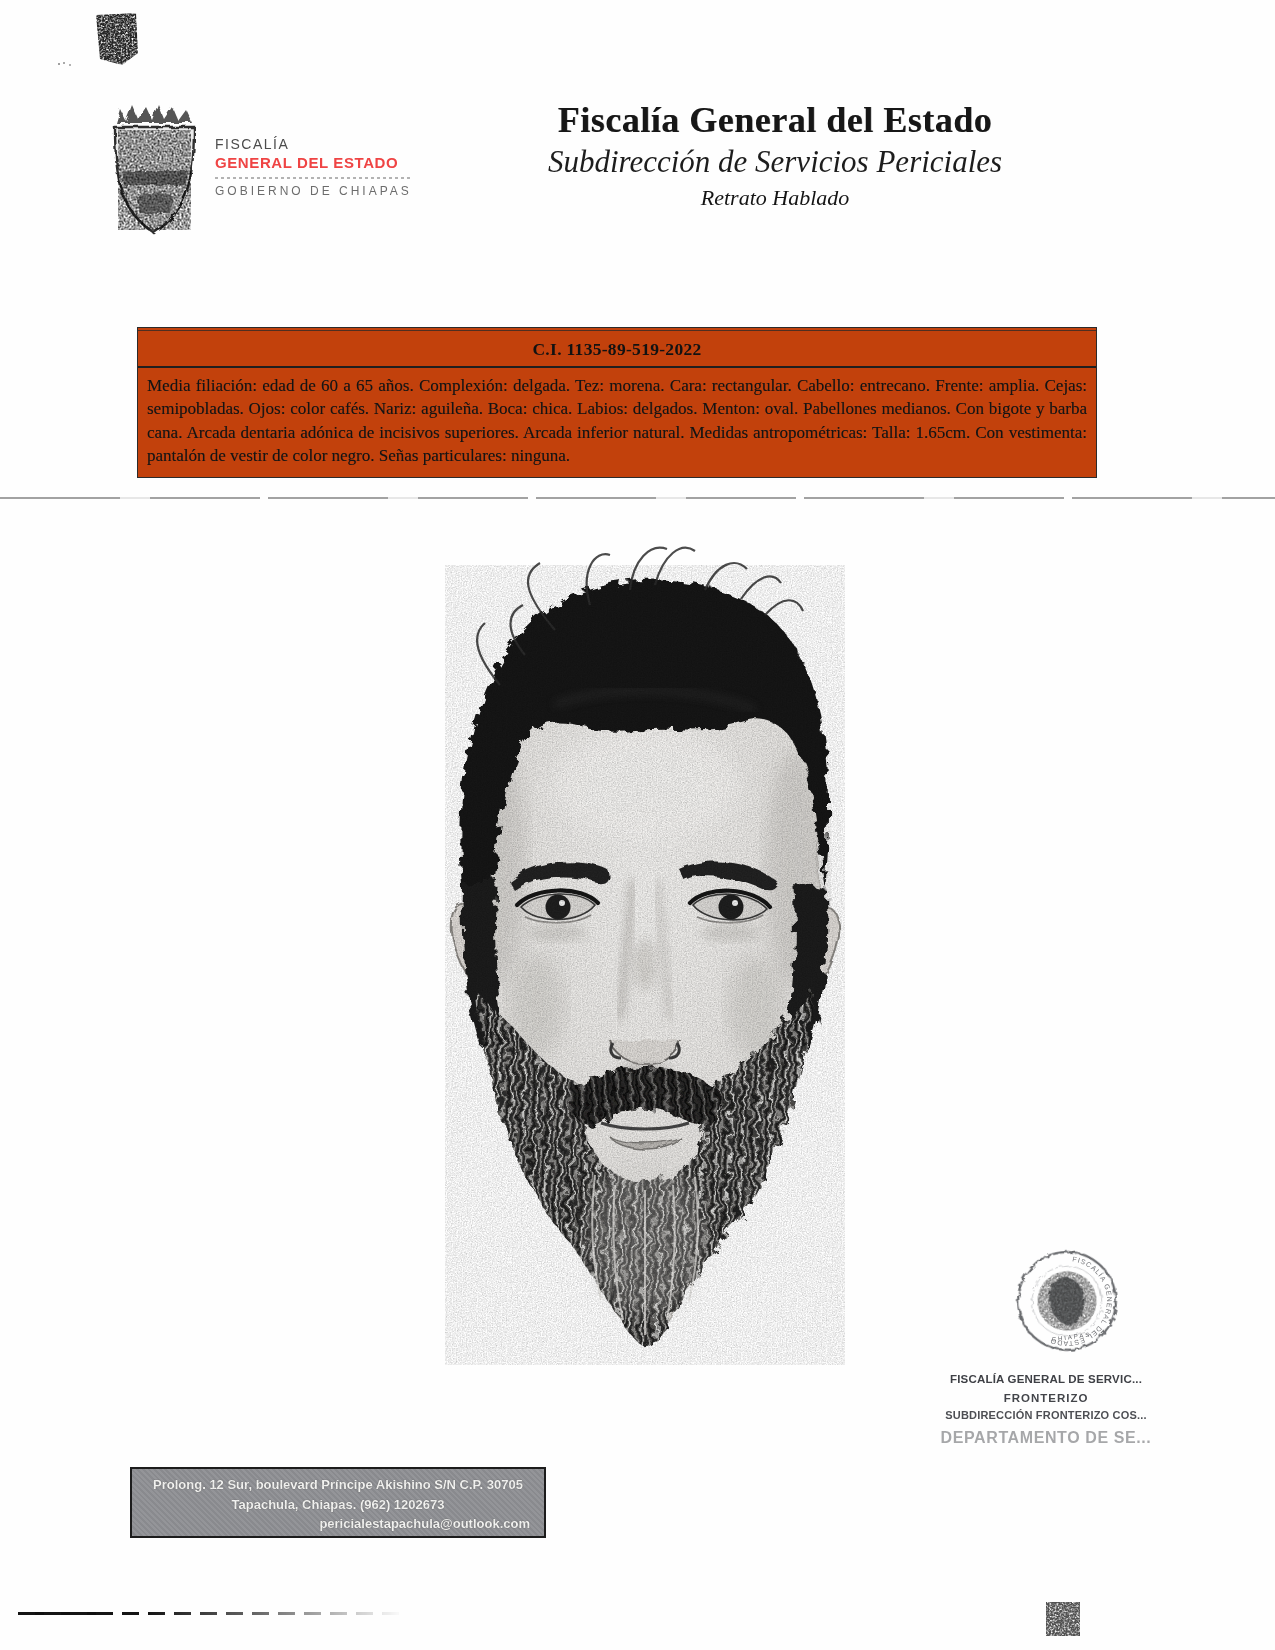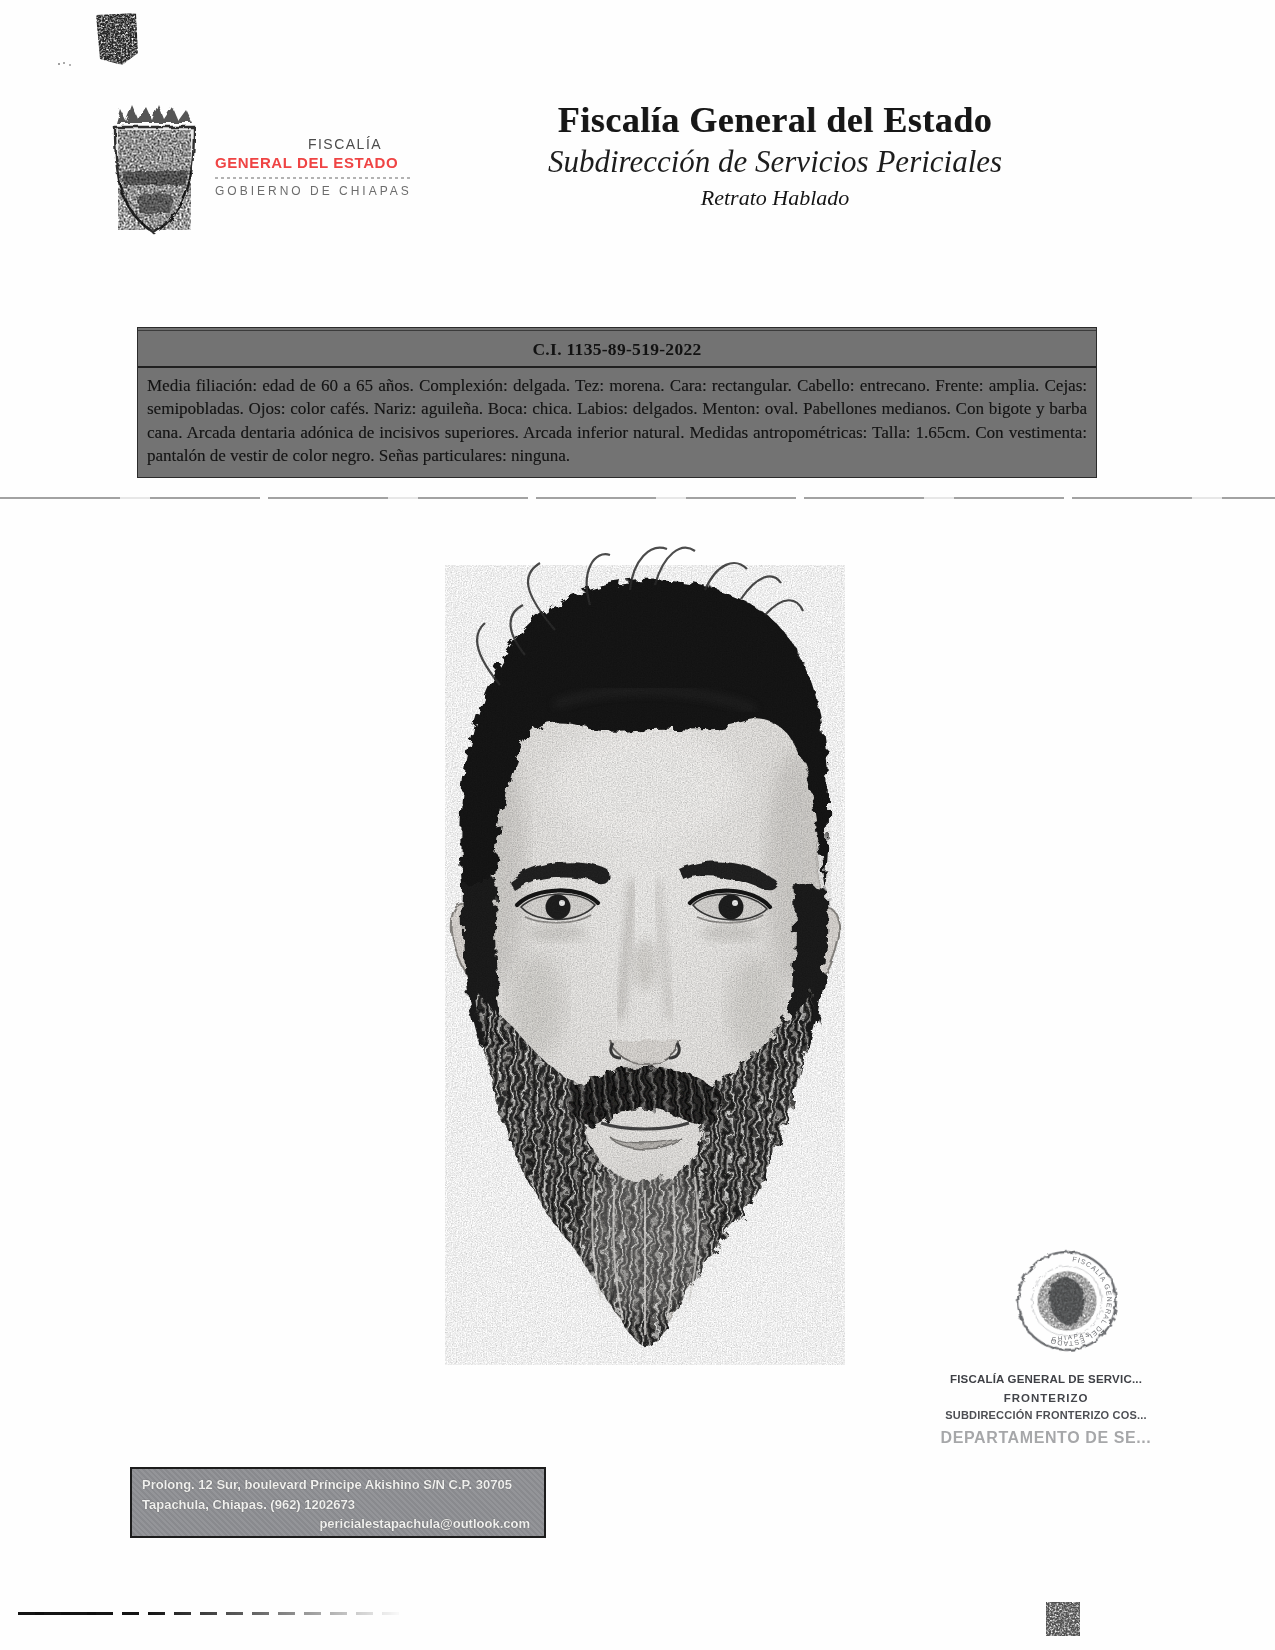--- a/index.html
+++ b/index.html
@@ -23,36 +23,36 @@
   .bottom-line{position:absolute; left:18px; top:1612px; width:410px; height:3px;
     background:repeating-linear-gradient(90deg,#141414 0 17px, transparent 17px 26px);
     -webkit-mask-image:linear-gradient(90deg,#000 0 32%, rgba(0,0,0,.65) 58%, transparent 94%);
             mask-image:linear-gradient(90deg,#000 0 32%, rgba(0,0,0,.65) 58%, transparent 94%);}
   .bottom-line-solid{position:absolute; left:18px; top:1612px; width:80px; height:2.5px; background:#0f0f0f;}
   .speck-br{position:absolute; left:1046px; top:1602px; width:34px; height:34px; opacity:.8;}
 
   
   .logo-shield{position:absolute; left:106px; top:101px; width:96px; height:138px;}
   .logo-text{position:absolute; left:215px; top:136px; width:260px; font-family:"Liberation Sans", sans-serif;}
-  .logo-line1{font-size:14px; letter-spacing:1.5px; color:#4c4c4c;text-align:center;}
+  .logo-line1{font-size:14px; letter-spacing:1.5px; color:#4c4c4c;}
   .logo-line2{font-size:15px; font-weight:bold; letter-spacing:.6px; color:#ef4444; margin-top:2px;}
   .logo-microline{width:196px; height:2px; margin-top:6px; opacity:.65;
     background:repeating-linear-gradient(90deg,#8a8a8a 0 3px, transparent 3px 6px);}
   .logo-tagline{font-size:12px; letter-spacing:3px; color:#5d5d5d; margin-top:5px;
     filter:blur(.5px); opacity:.9;}
 
   .title-block{position:absolute; left:425px; top:100px; width:700px; text-align:center;}
   .doc-title{font-size:36px; font-weight:bold; letter-spacing:.5px; color:#171717;
     text-shadow:.5px 0 0 rgba(40,40,40,.55); line-height:1.15;}
   .doc-subtitle{font-size:31px; font-style:italic; color:#1d1d1d; line-height:1.15; margin-top:3px;}
   .doc-type{font-size:22px; font-style:italic; color:#141414; margin-top:5px;}
 
   
   .ci-box{position:absolute; left:137px; top:327px; width:958px;
-    border:1.6px solid #2b2b2b; background:#737373;}
+    border:1.6px solid #2b2b2b; background:#c2410c;}
   .ci-topline{height:1px; background:rgba(40,40,40,.75); margin-top:2px;}
   .ci-head{text-align:center; font-weight:bold; font-size:17.5px; padding:8px 0 6px;
     border-bottom:2.4px solid #1f1f1f; letter-spacing:.3px; color:#121212;}
   .ci-desc{font-size:17px; line-height:1.38; text-align:justify; color:#141414;
     padding:6px 9px 9px; text-shadow:.3px 0 0 rgba(30,30,30,.4);}
 
   
   .portrait{position:absolute; left:405px; top:535px; width:480px; height:840px;}
 
   
@@ -68,21 +68,21 @@
   .stamp-l4{font-size:16px; letter-spacing:.6px; opacity:.42; filter:blur(.7px);}
 
   
   .addr-box{position:absolute; left:130px; top:1467px; width:416px; height:71px;
     background:#8f9094; border:2px solid #1c1c1c; box-sizing:border-box;
     font-family:"Liberation Sans", sans-serif; font-weight:bold; color:#f4f4f2;
     font-size:13px; line-height:1.5; padding:6px 10px 4px;
     text-shadow:0 0 1px #3d3d3d;}
   .addr-box::after{content:""; position:absolute; inset:0; pointer-events:none; opacity:.35;
     background:repeating-linear-gradient(45deg, rgba(255,255,255,.12) 0 2px, rgba(0,0,0,.12) 2px 4px);}
-  .addr-l{white-space:nowrap;}
+  .addr-l{white-space:nowrap;text-align:center;}
   .addr-email{text-align:right; padding-right:4px;}
 </style>
 </head>
 <body>
 
 <div class="page">
 
   <svg class="smudge" viewBox="0 0 47 54">
     <defs>
       <filter id="noiseDense">

